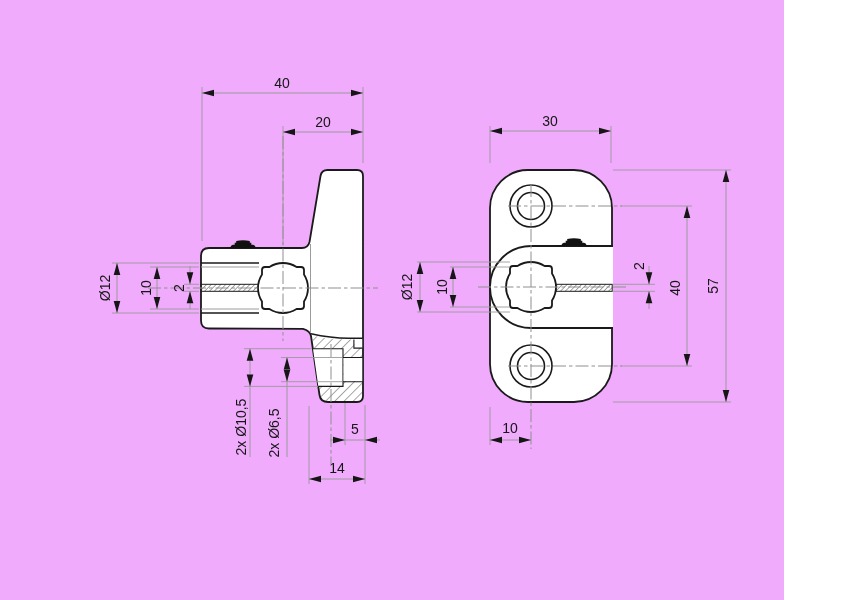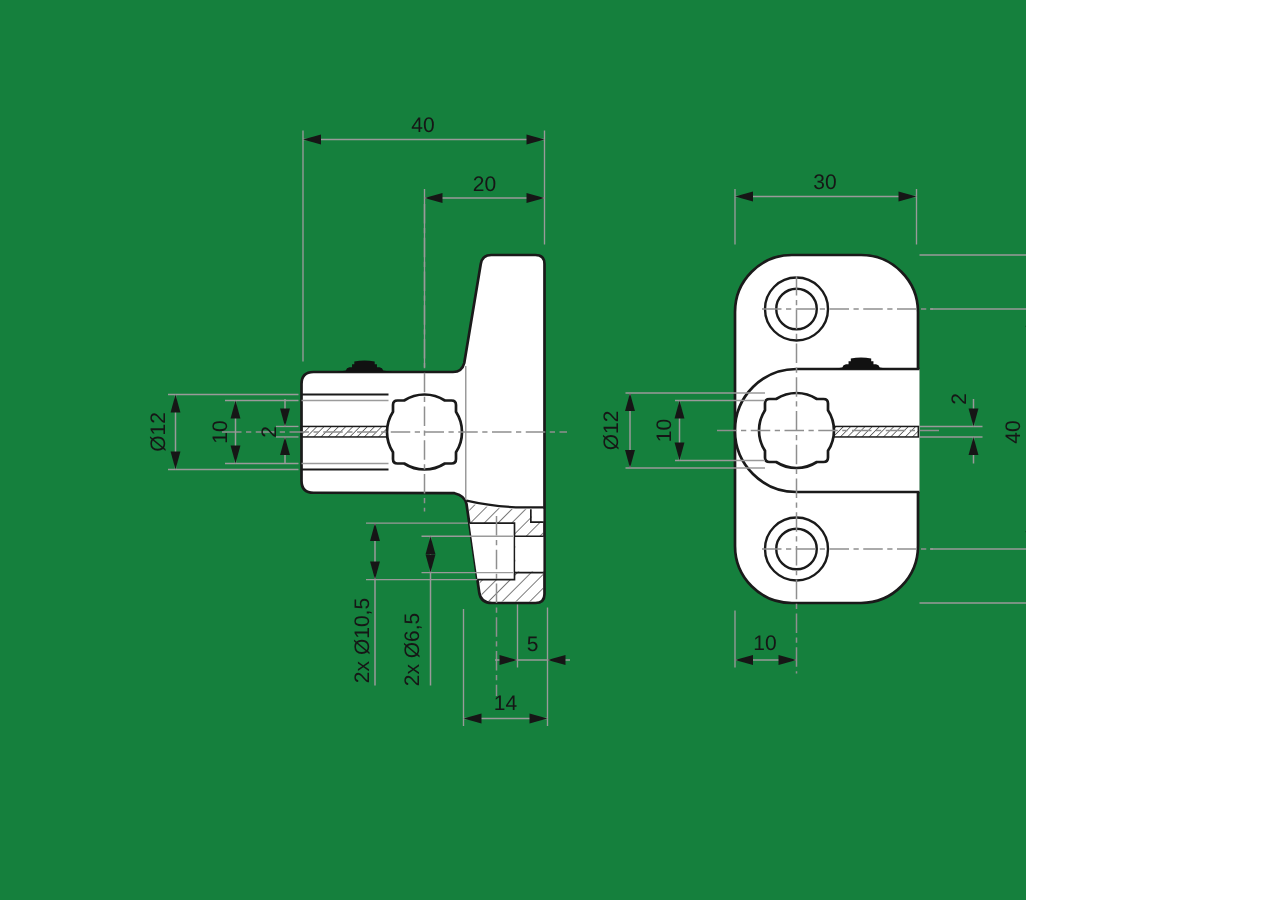--- a/index.html
+++ b/index.html
@@ -1,16 +1,16 @@
 <!DOCTYPE html>
 <html><head>
 <meta charset="utf-8">
 <style>
   html,body{margin:0;padding:0;background:#ffffff;}
-  .canvas{position:relative;width:684px;height:600px;background:#15803d;overflow:hidden;}
+  .canvas{position:relative;width:784px;height:600px;background:#f0abfc;overflow:hidden;}
   svg text{font-family:"Liberation Sans","DejaVu Sans",sans-serif;font-size:14px;fill:#161616;}
   .outline{fill:#ffffff;stroke:#1a1a1a;stroke-width:1.8;stroke-linejoin:round;}
   .edge{fill:none;stroke:#1a1a1a;stroke-width:1.5;}
   .edge-thin{fill:none;stroke:#1a1a1a;stroke-width:1.1;}
   .bore{stroke:#1a1a1a;stroke-width:1.3;}
   .tangent{stroke:#9b9b9b;stroke-width:1;}
   .dimline{stroke:#9a9a9a;stroke-width:1;fill:none;}
   .extline{stroke:#9a9a9a;stroke-width:0.9;fill:none;}
   .centerline{stroke:#8f8f8f;stroke-width:1;fill:none;stroke-dasharray:13 3 3.5 3;}
   .whitefill{fill:#ffffff;stroke:none;}

